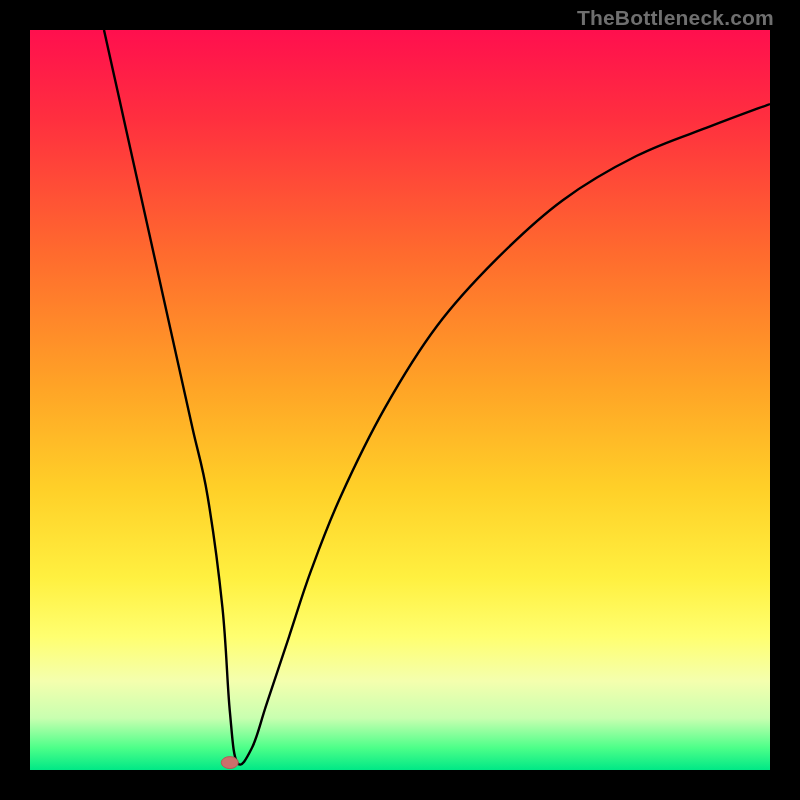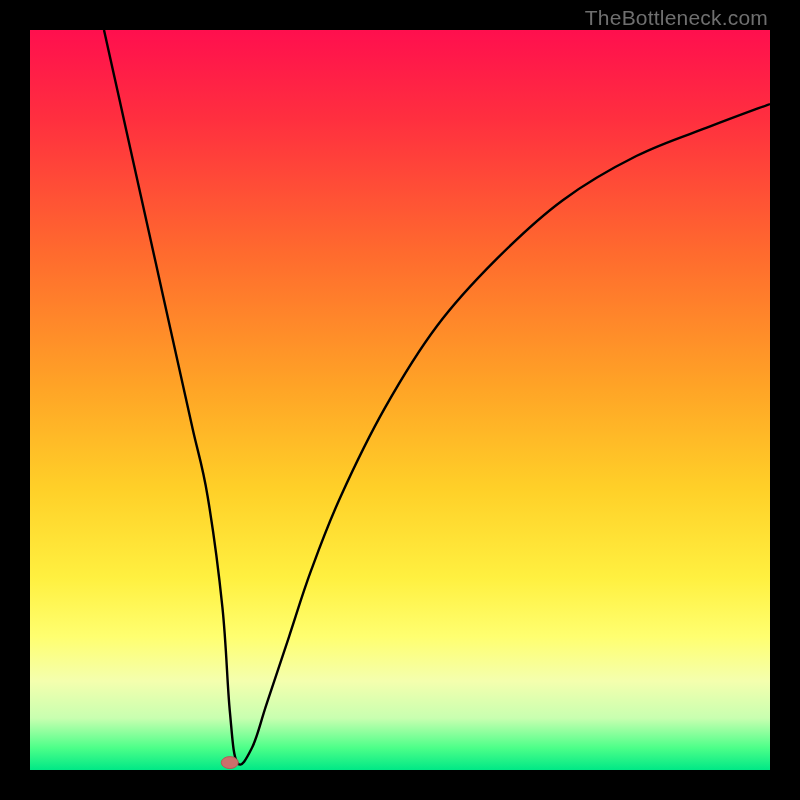--- a/index.html
+++ b/index.html
@@ -21,24 +21,24 @@
   .plot {
     position: absolute;
     left: 0;
     top: 0;
     width: 740px;
     height: 740px;
   }
   .watermark {
     position: absolute;
     top: 6px;
-    right: 32px;
+    right: 26px;
     font-family: Arial, Helvetica, sans-serif;
     font-size: 21px;
-    font-weight: 400;
+    font-weight: 700;
     color: #6f6f6f;
     letter-spacing: 0.2px;
   }
 </style>
 </head>
 <body>
 
 <div class="frame">
   <svg class="plot" viewBox="0 0 740 740" preserveAspectRatio="none">
     <defs>

